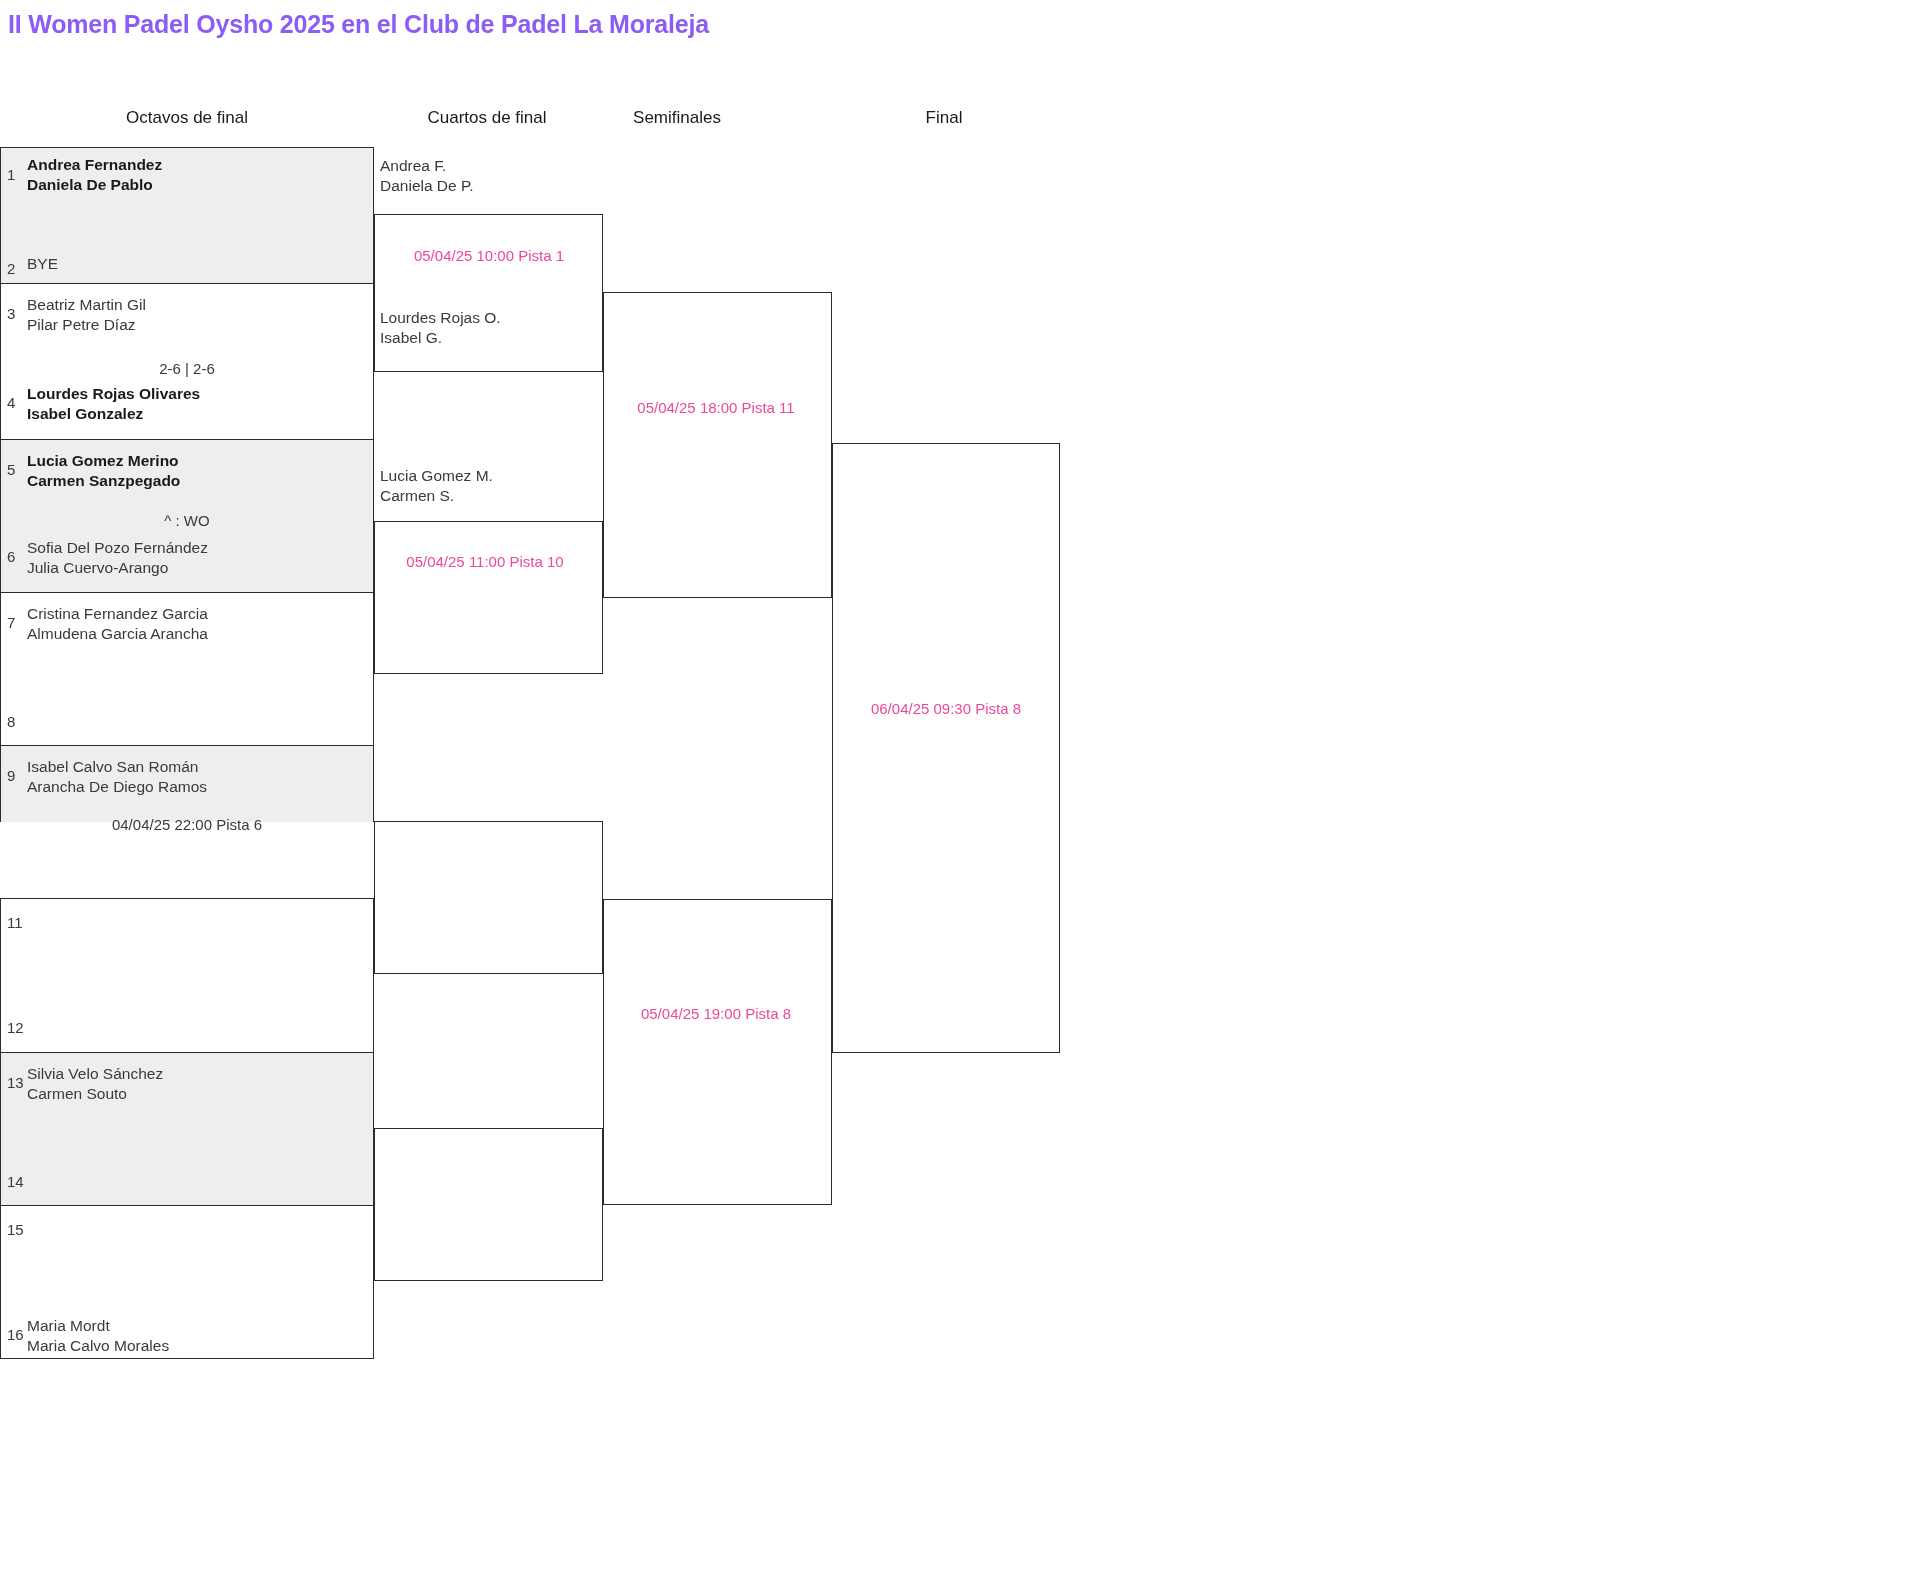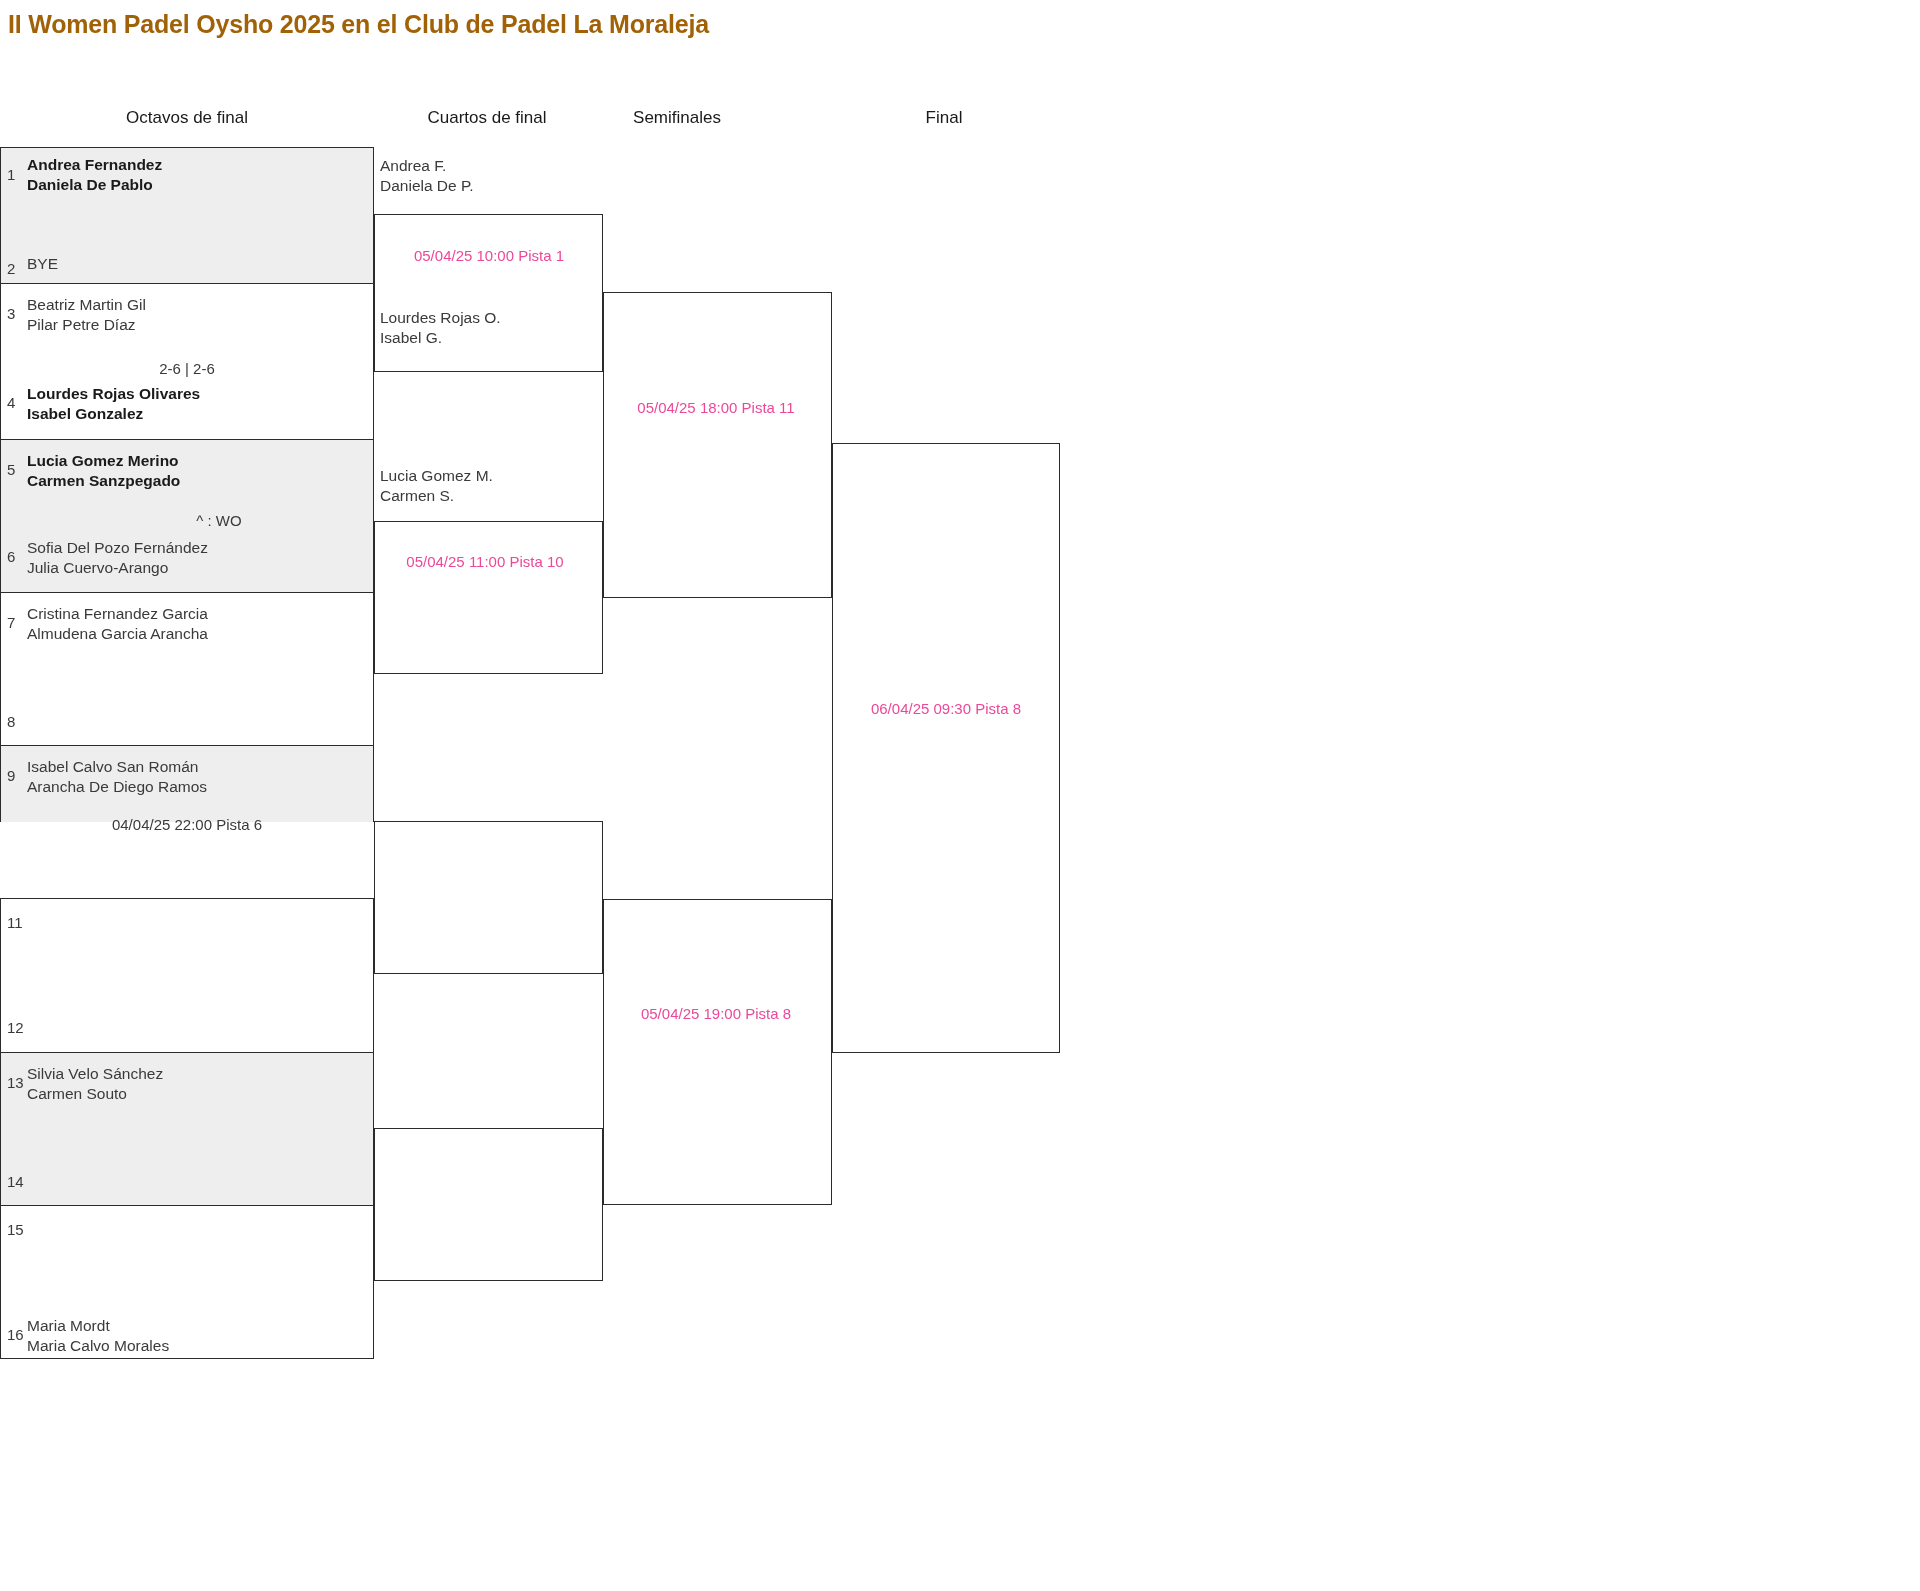--- a/index.html
+++ b/index.html
@@ -16,21 +16,21 @@
     overflow: hidden;
   }
 
   
   .title-block {
     position: absolute;
     left: 8px;
     top: 8px;
     font-size: 25px;
     font-weight: 700;
-    color: #a16207;
+    color: #8b5cf6;
     line-height: 1.28;
     letter-spacing: -0.2px;
   }
   .title-line { display: block; white-space: nowrap; }
 
   
   .round-headers { position: absolute; left: 0; top: 108px; width: 1920px; height: 26px; }
   .round-header {
     position: absolute;
     font-size: 17px;
@@ -169,21 +169,21 @@
         <span class="ln">Carmen Sanzpegado</span>
       </span>
     </div>
     <div class="r1-row shaded" style="top:516px; height:76px;">
       <span class="seed-num" style="top:33px;">6</span>
       <span class="team" style="top:22px;">
         <span class="ln">Sofia Del Pozo Fernández</span>
         <span class="ln">Julia Cuervo-Arango</span>
       </span>
     </div>
-    <div class="r1-score" style="left:0; top:512px; width:374px;margin-left:32px;">^ : WO</div>
+    <div class="r1-score" style="left:0; top:512px; width:374px;">^ : WO</div>
 
     <div class="r1-row plain topline" style="top:592px; height:77px;">
       <span class="seed-num" style="top:22px;">7</span>
       <span class="team" style="top:11px;">
         <span class="ln">Cristina Fernandez Garcia</span>
         <span class="ln">Almudena Garcia Arancha</span>
       </span>
     </div>
     <div class="r1-row plain" style="top:669px; height:76px;">
       <span class="seed-num" style="top:45px;">8</span>

